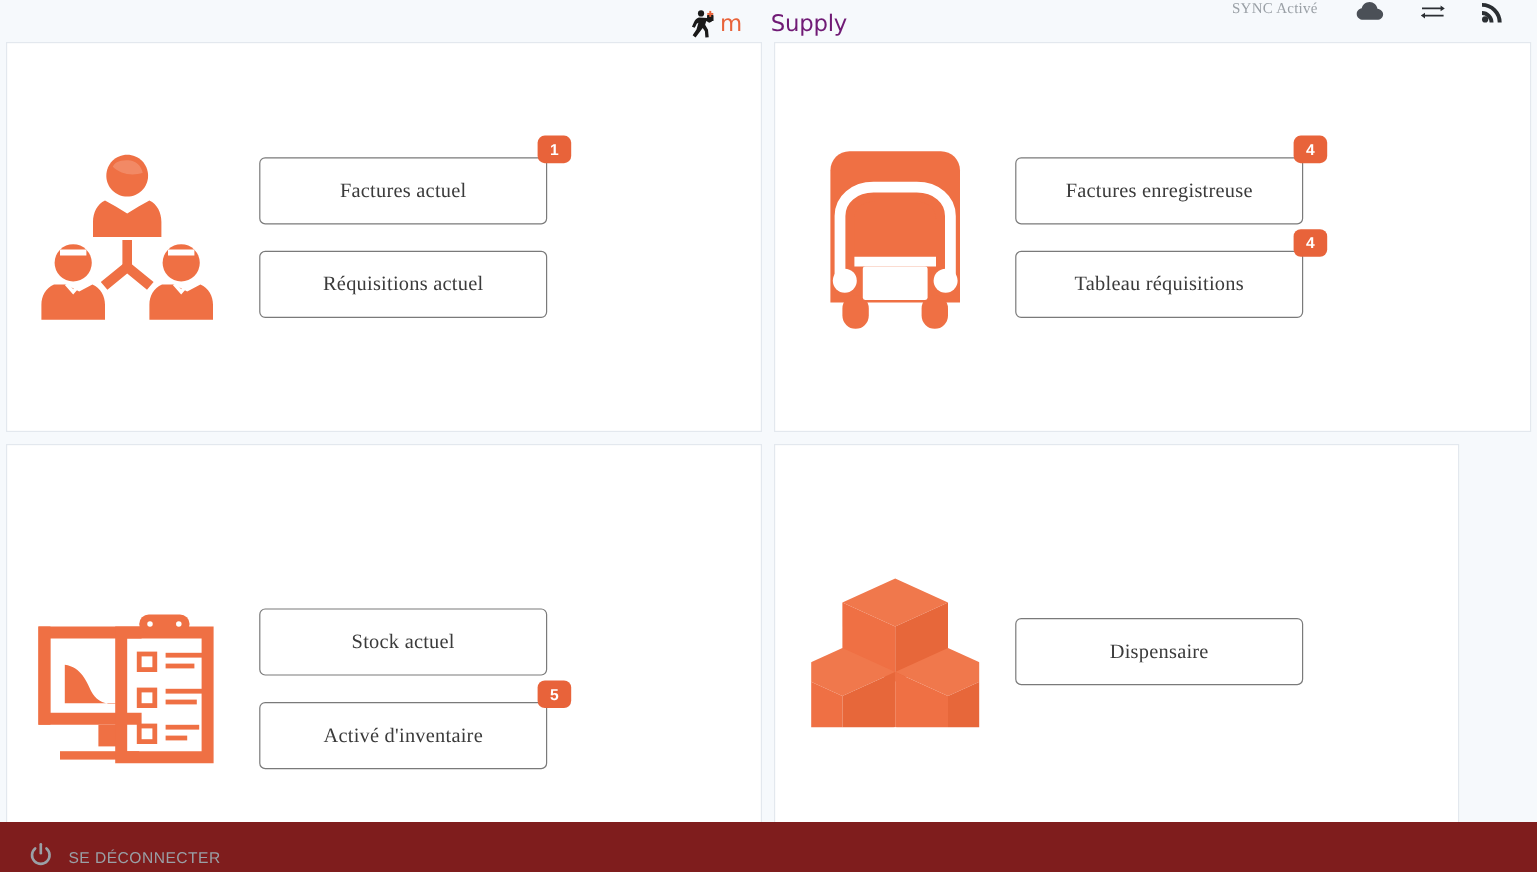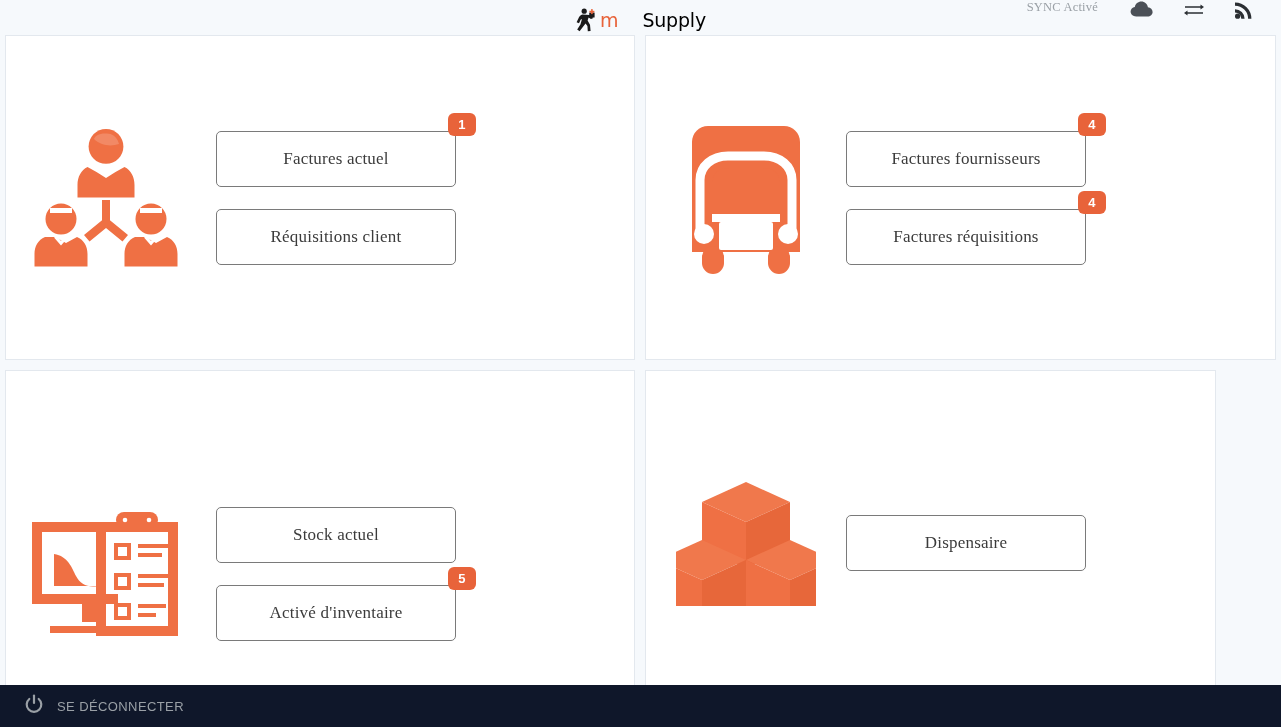--- a/index.html
+++ b/index.html
@@ -36,21 +36,21 @@
     height: 26px;
     position: relative;
     display: block;
   }
   .brand-text {
     font-family: "DejaVu Sans", sans-serif;
     font-size: 19px;
     letter-spacing: -0.2px;
   }
   .brand-m { color: #e8633a; }
-  .brand-supply { color: #000000; margin-left: 24px; }
+  .brand-supply { color: #701a75; margin-left: 24px; }
 
   .header-right {
     position: absolute;
     right: 27px;
     top: 0;
     height: 39px;
     display: flex;
     gap: 29px;
   }
   .sync-label {
@@ -141,24 +141,24 @@
   }
 
   
   .footer {
     position: absolute;
     left: 0;
     bottom: 0;
     width: 1281px;
     height: 42px;
     display: flex;
-    align-items: center;
+    align-items: flex-end;
     padding-left: 24px;
     box-sizing: border-box;
-    background: #0f172a;
+    background: #7f1d1d;
   }
   .logout {
     display: flex;
     align-items: center;
     gap: 13px;
     cursor: pointer;
   }
   .logout-label {
     font-family: "Liberation Sans", sans-serif;
     font-size: 13px;
@@ -249,21 +249,21 @@
           <path d="M116 111 l4 5 4-5 3 1.5 -7 8 -7-8 Z" fill="#ffffff"></path>
         </g>
       </svg>
     </div>
     <div class="card-buttons">
       <div class="menu-btn">
         <span>Factures actuel</span>
         <span class="badge">1</span>
       </div>
       <div class="menu-btn">
-        <span>Réquisitions client</span>
+        <span>Réquisitions actuel</span>
       </div>
     </div>
   </div>
 
   <div class="card card-tr">
     <div class="card-icon">
       <svg width="120" height="160" viewBox="0 0 120 160">
         <g fill="#ef7044">
 
           <path d="M6 24 C6 15 13 8 22 8 h76 c9 0 16 7 16 16 v110 H6 Z"></path>
@@ -278,25 +278,25 @@
         <path d="M26 100 h68" stroke="#ffffff" stroke-width="8" fill="none"></path>
 
         <rect x="33" y="104" width="54" height="28" rx="2" fill="#ffffff"></rect>
 
         <circle cx="18" cy="116" r="10" fill="#ffffff"></circle>
         <circle cx="102" cy="116" r="10" fill="#ffffff"></circle>
       </svg>
     </div>
     <div class="card-buttons">
       <div class="menu-btn">
-        <span>Factures fournisseurs</span>
+        <span>Factures enregistreuse</span>
         <span class="badge">4</span>
       </div>
       <div class="menu-btn">
-        <span>Factures réquisitions</span>
+        <span>Tableau réquisitions</span>
         <span class="badge">4</span>
       </div>
     </div>
   </div>
 
   <div class="card card-bl">
     <div class="card-icon">
       <svg width="152" height="128" viewBox="0 0 152 128">
         <g fill="#ef7044">
 

